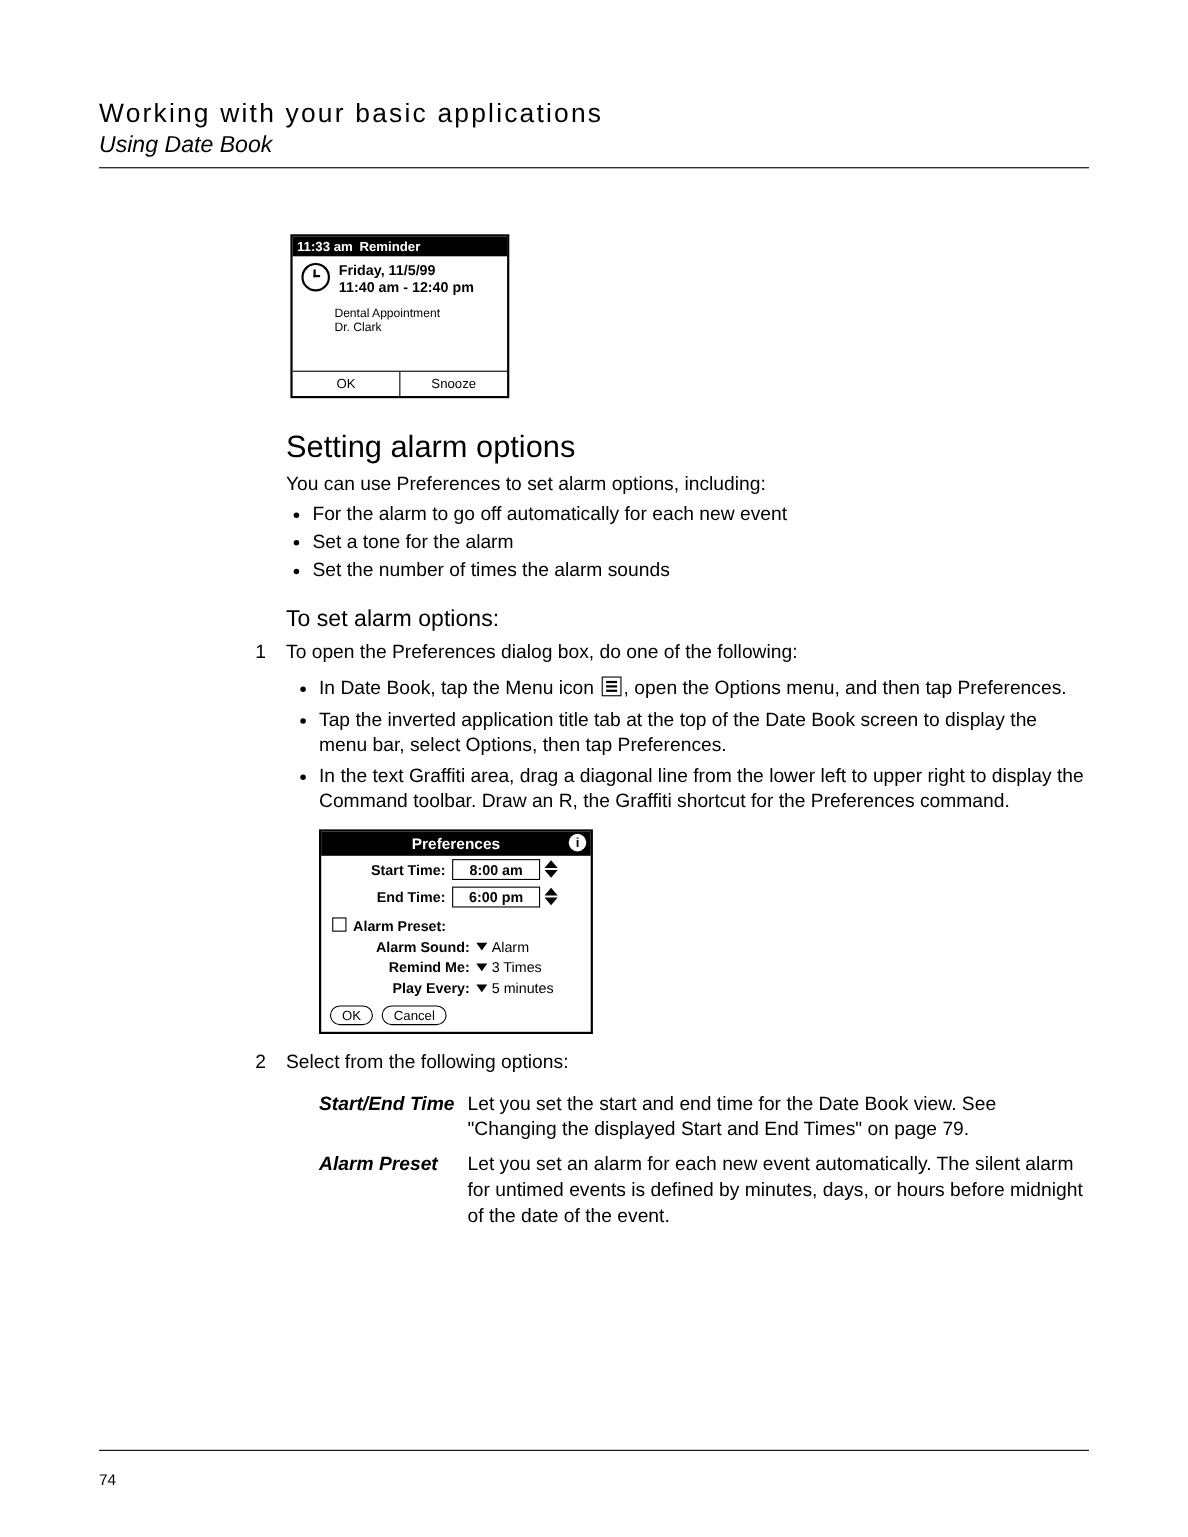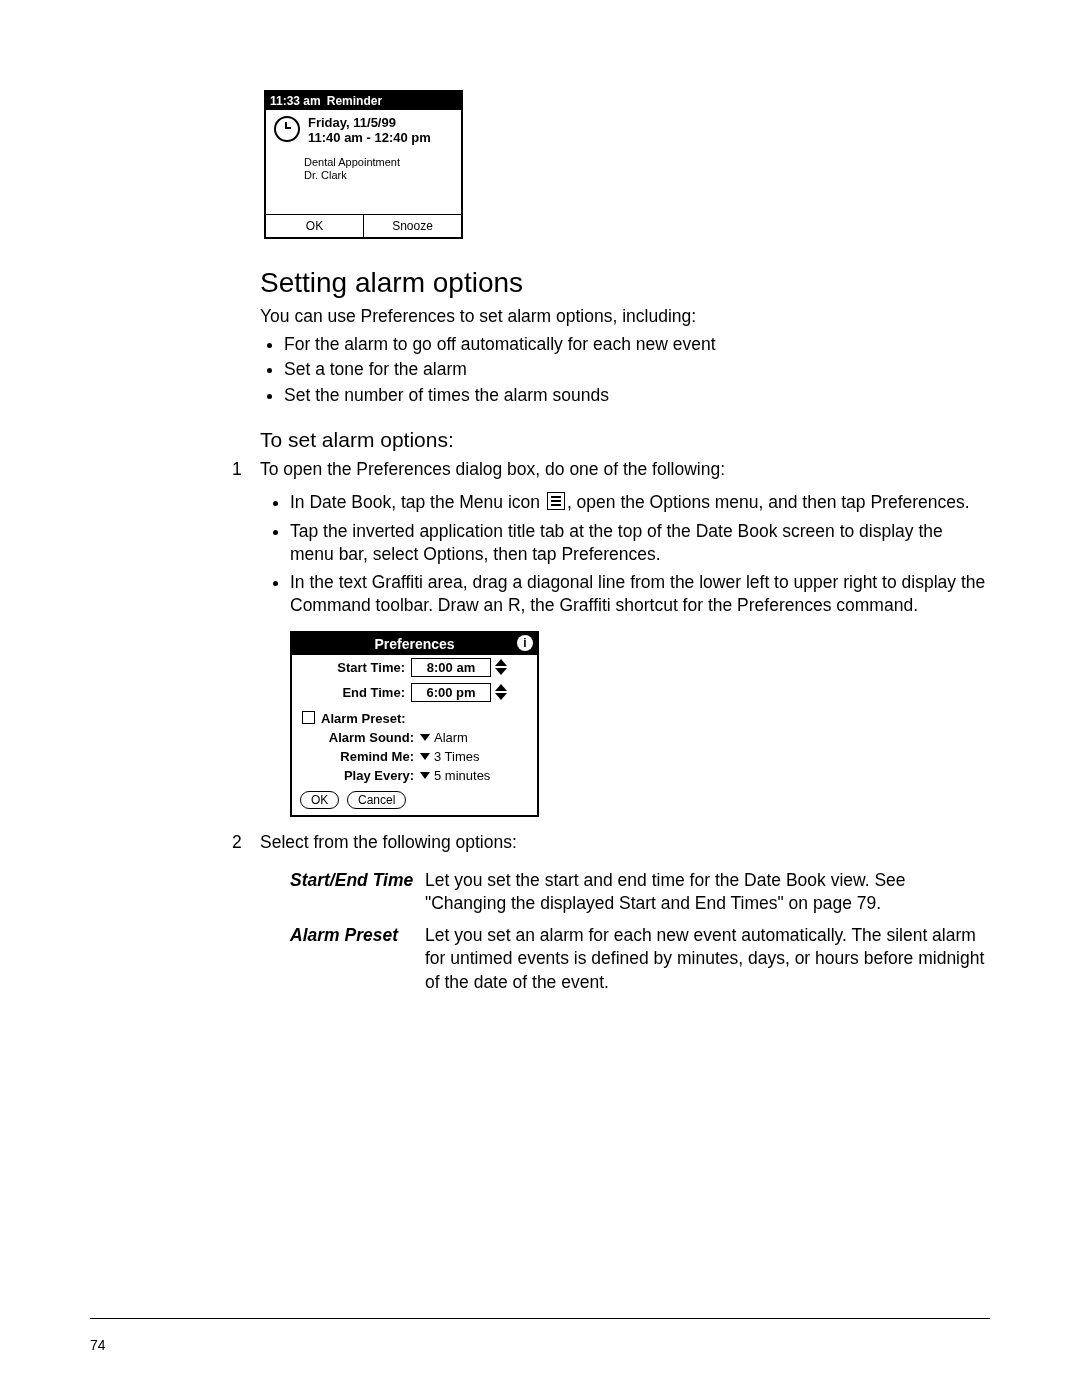--- a/index.html
+++ b/index.html
@@ -170,21 +170,21 @@
   .palm-prefs .stepper {
     display: flex; flex-direction: column; margin-left: 4px;
   }
   .palm-prefs .stepper .up, .palm-prefs .stepper .down {
     width: 0; height: 0; border-left: 6px solid transparent; border-right: 6px solid transparent;
   }
   .palm-prefs .stepper .up { border-bottom: 7px solid #000; margin-bottom: 2px; }
   .palm-prefs .stepper .down { border-top: 7px solid #000; }
   .palm-prefs .chk-row { padding: 6px 10px 2px 10px; font-weight: 700; }
   .palm-prefs .chk { display: inline-block; width: 11px; height: 11px; border: 1.5px solid #000; margin-right: 6px; vertical-align: -1px; }
-  .palm-prefs .dd-row { display: flex; align-items: center; padding: 2px 12px; }
+  .palm-prefs .dd-row { display: flex; align-items: center; padding: 2px 25px; }
   .palm-prefs .dd-lbl { font-weight: 700; width: 110px; text-align: right; padding-right: 6px; }
   .palm-prefs .dd-arrow {
     width: 0; height: 0; border-left: 5px solid transparent; border-right: 5px solid transparent;
     border-top: 7px solid #000; margin-right: 4px;
   }
   .palm-prefs .dd-val { font-size: 13px; }
   .palm-prefs .btnrow2 { padding: 6px 8px 0 8px; }
   .palm-prefs .pill {
     display: inline-block; border: 1.5px solid #000; border-radius: 10px;
     padding: 1px 10px; font-size: 12px; margin-right: 4px;
@@ -194,20 +194,25 @@
     position: absolute; left: 90px; right: 90px; bottom: 70px;
   }
   .page-number {
     position: absolute; left: 90px; bottom: 44px; font-size: 14px;
   }
 </style>
 </head>
 <body>
 
 <div class="page">
+  <div>
+    <h1 class="header-title">Working with your basic applications</h1>
+    <div class="header-subtitle">Using Date Book</div>
+    <hr class="header-rule">
+  </div>
 
   <div class="content">
 
     <div class="palm-reminder">
       <div class="titlebar">
         <span class="time">11:33 am</span>
         <span>Reminder</span>
       </div>
       <div class="body">
         <div class="icon-row">

